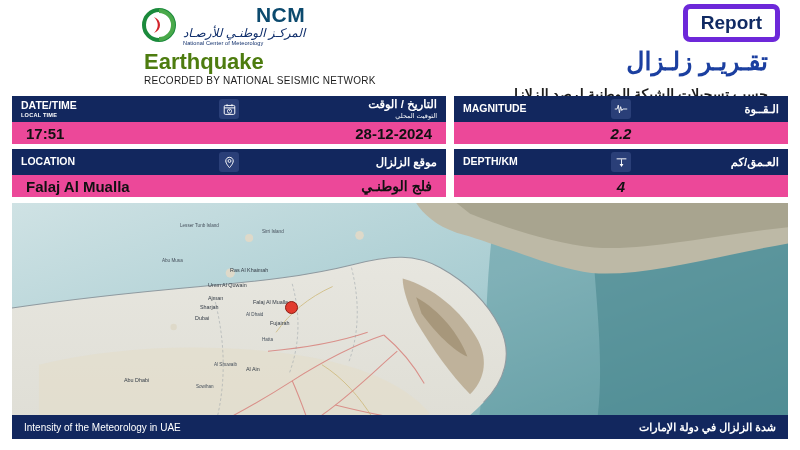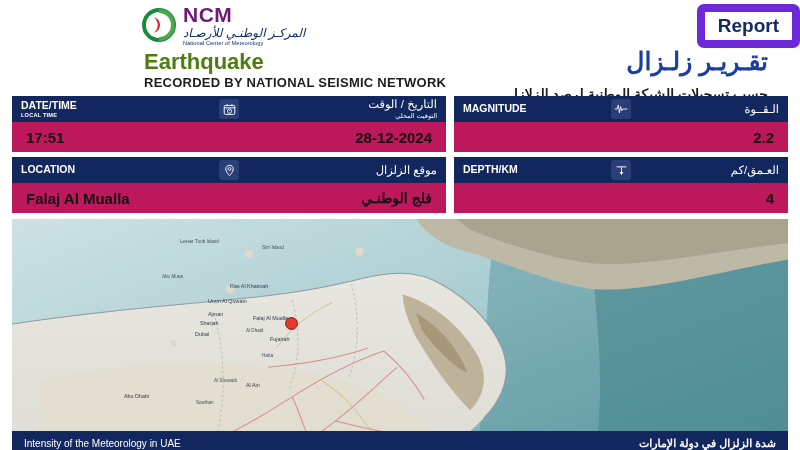--- a/index.html
+++ b/index.html
@@ -42,41 +42,42 @@
   .logo-mark svg { display: block; }
   .logo-text {
     display: flex;
     flex-direction: column;
     justify-content: center;
     line-height: 1;
   }
   .logo-ncm {
     font-size: 21px;
     font-weight: bold;
-    color: #701a75;
+    color: #0c4a6e;
     letter-spacing: 0.5px;
+    text-align: right;
   }
   .logo-ar {
     font-size: 12px;
     color: #0f2e6b;
     margin-top: 2px;
     direction: rtl;
     font-style: italic;
   }
   .logo-en {
     font-size: 5.6px;
     color: #0f2e6b;
     margin-top: 1.5px;
     letter-spacing: 0.1px;
   }
   .report-badge {
     position: absolute;
-    right: 0;
+    right: 20px;
     top: 4px;
-    border: 8px solid #6d28d9;
+    border: 5px solid #6d28d9;
     border-radius: 7px;
     padding: 4px 13px 5px 13px;
     font-size: 19px;
     font-weight: bold;
     color: #102a63;
     line-height: 1;
   }
 
   
   .title-row {
@@ -89,22 +90,22 @@
     left: 132px;
     top: 0;
   }
   .title-en .t1 {
     font-size: 22px;
     font-weight: bold;
     color: #4d7c0f;
     line-height: 1.05;
   }
   .title-en .t2 {
-    font-size: 13px;
-    font-weight: bold;
+    font-size: 10px;
+    font-weight: normal;
     color: #1d1d1d;
     letter-spacing: 0.25px;
     margin-top: 2px;
   }
   .title-ar {
     position: absolute;
     right: 20px;
     top: -2px;
     text-align: right;
     direction: rtl;
@@ -157,21 +158,21 @@
     flex-direction: column;
     justify-content: center;
   }
   .bar-ar {
     margin-left: auto;
     text-align: right;
     direction: rtl;
   }
   .bar-lbl-ar {
     font-size: 11.5px;
-    font-weight: normal;
+    font-weight: bold;
     line-height: 1.05;
   }
   .bar-sub-ar {
     font-size: 6.5px;
     margin-top: 1px;
   }
   .bar-icon {
     position: absolute;
     left: 50%;
     transform: translateX(-50%);
@@ -179,34 +180,35 @@
     height: 20px;
     background: #2a3f78;
     border-radius: 3px;
     display: flex;
     align-items: center;
     justify-content: center;
   }
   .bar-icon svg { display:block; }
 
   .value-row {
-    background: #be185d;
-    height: 30px;
+    background: #ec4899;
+    height: 22px;
     display: flex;
     align-items: center;
     padding: 0 14px;
     font-size: 15px;
     font-weight: bold;
     color: #111111;
   }
   .value-row .right {
     margin-left: auto;
   }
   .value-center {
-    justify-content: flex-end;
+    justify-content: center;
+    font-style: italic;
   }
   .value-loc-ar {
     margin-left: auto;
     direction: rtl;
     font-size: 14px;
   }
   .spacer-4 { height: 5px; }
 
   
   .map-wrap {

